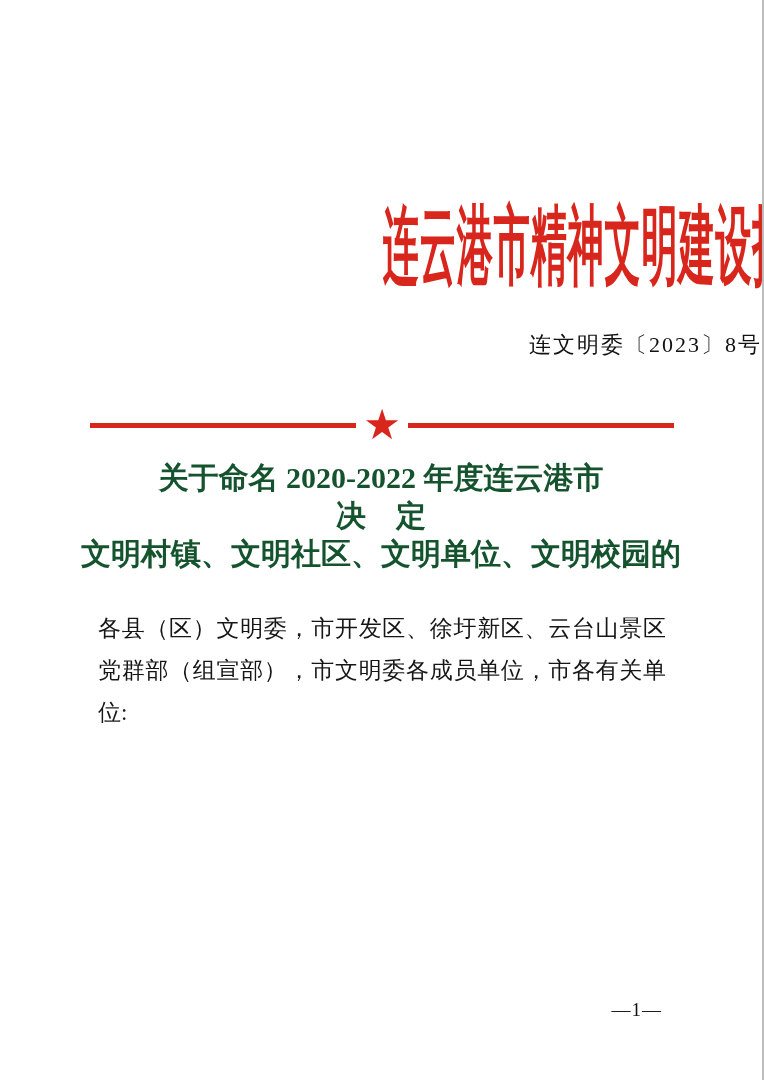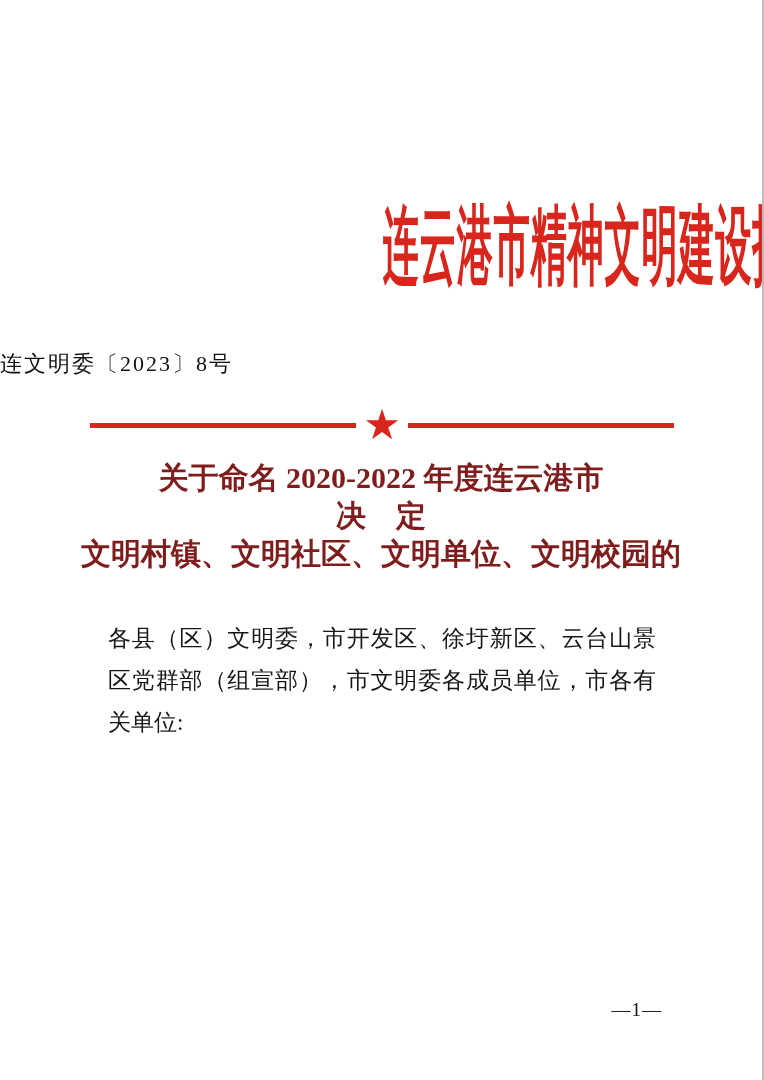--- a/index.html
+++ b/index.html
@@ -33,24 +33,24 @@
     transform-origin: center;
     font-size: 86px;
     line-height: 100px;
     font-weight: bold;
     letter-spacing: 2px;
     color: var(--red);
   }
   
   .doc-number {
     position: absolute;
-    top: 348px;
+    top: 329px;
     left: 0;
     width: 100%;
-    text-align: left;
+    text-align: right;
     font-size: 22px;
     line-height: 32px;
     letter-spacing: 2px;
     color: #111111;
   }
   
   .rule-row {
     position: absolute;
     top: 405px;
     left: 90px;
@@ -75,35 +75,35 @@
   
   .doc-title {
     position: absolute;
     top: 459px;
     left: 0;
     width: 100%;
     text-align: center;
     font-weight: bold;
     font-size: 30px;
     line-height: 38px;
-    color: #7f1d1d;
+    color: #14532d;
   }
   
   .body-block {
     position: absolute;
     top: 602px;
     left: 92px;
     width: 580px;
     font-size: 23px;
     line-height: 42px;
     text-align: justify;
     color: #161616;
   }
   .body-block p {
-    margin: 16px;
+    margin: 6px;
     padding: 0;
   }
   .body-block p.indent {
     text-indent: 2em;
   }
   
   .page-number {
     position: absolute;
     top: 999px;
     right: 100px;

